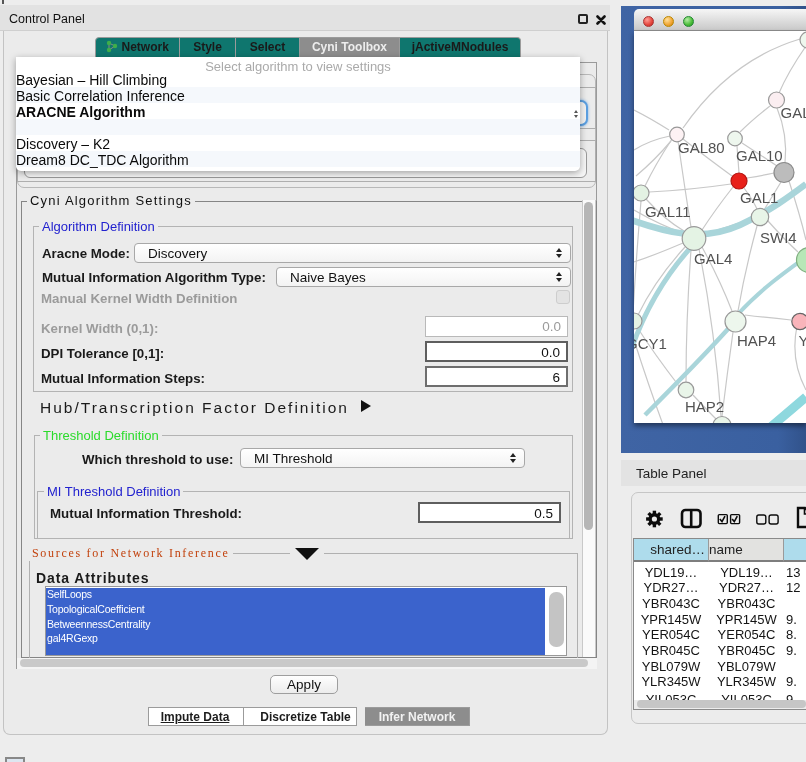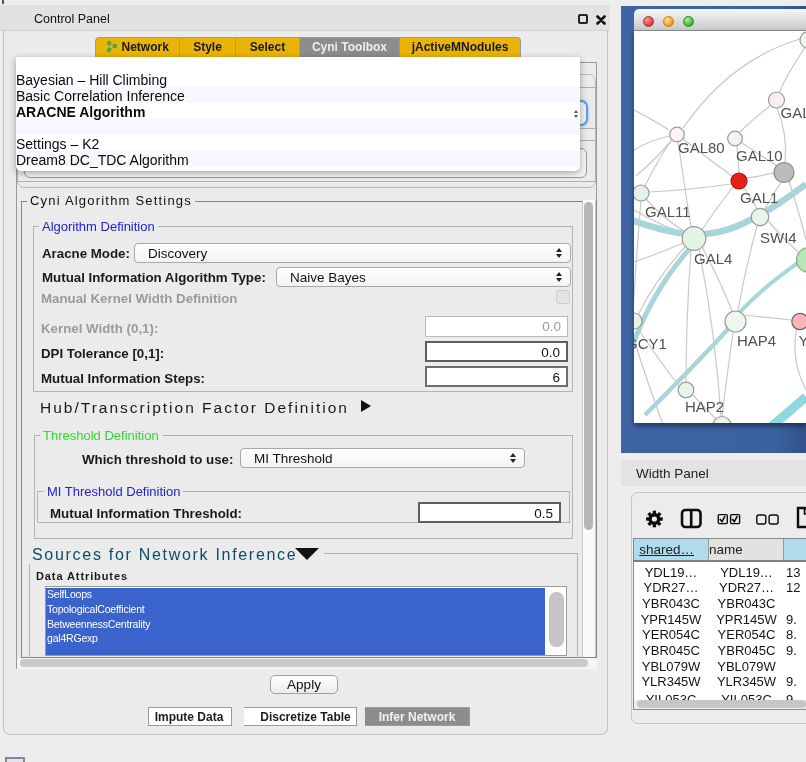--- a/index.html
+++ b/index.html
@@ -1,25 +1,25 @@
 <!DOCTYPE html>
 <html><head>
 <meta charset="utf-8">
 <style>
   * { margin:0; padding:0; box-sizing:border-box; }
   html,body { width:806px; height:762px; overflow:hidden; }
   body { background:#ededed; font-family:"Liberation Sans", sans-serif; position:relative; }
   .abs { position:absolute; }
   
   #cp-titlebar { left:0; top:5px; width:610px; height:26px; background:#e2e2e2; border-bottom:1px solid #cfcfcf; }
-  #cp-title { left:9px; top:12px; font-size:12.5px; color:#111;margin-left:25px; }
+  #cp-title { left:9px; top:12px; font-size:12.5px; color:#111; }
   #btn-float { left:578px; top:14px; width:10px; height:10px; border:2px solid #222; border-radius:2px; }
   #cp-body { left:3px; top:31px; width:605px; height:704px; background:#ebebeb; border:1px solid #c3c3c3; border-top:none; border-radius:0 0 7px 7px; }
   
-  .tab { position:absolute; top:37px; height:21px; background:#eab308; border:1px solid #9b9b9b; font-size:12px; font-weight:bold; color:#1a1a1a; text-align:center; line-height:19px; }
+  .tab { position:absolute; top:37px; height:21px; background:#0f766e; border:1px solid #9b9b9b; font-size:12px; font-weight:bold; color:#1a1a1a; text-align:center; line-height:19px; }
   
   #content { left:16px; top:62px; width:581px; height:607px; border:1px solid #9a9a9a; background:#ebebeb; }
   #panelA { left:17px; top:87px; width:579px; height:42px; border:1px solid #aeaeae; }
   #comboA { left:25px; top:100px; width:563px; height:26px; border:2px solid #5b9fe0; border-radius:7px; background:#f2f2f2; box-shadow:0 0 3px #74aee8; }
   #panelB { left:17px; top:140px; width:579px; height:42px; border:1px solid #aeaeae; }
   #comboB { left:24px; top:148px; width:563px; height:30px; border:1px solid #999; border-radius:6px; background:#f6f6f6; }
   
   .group { position:absolute; border:1px solid #858585; }
   .fieldset { position:absolute; border:1px solid #b3b3b3; }
   .ftitle { position:absolute; top:-8px; font-size:13px; background:#ebebeb; padding:0 3px; white-space:nowrap; }
@@ -128,59 +128,60 @@
   <div class="abs" style="left:361px; top:400px; width:0; height:0; border-top:6px solid transparent; border-bottom:6px solid transparent; border-left:10px solid #111;"></div>
 
   <div class="fieldset" style="left:34px; top:435px; width:539px; height:104px;">
     <span class="ftitle" style="left:5px; color:#2bdb2b;">Threshold Definition</span>
   </div>
   <div class="lbl" style="left:82px; top:452px;">Which threshold to use:</div>
   <div class="combo" style="left:240px; top:448px; width:285px;">MI Threshold<span class="carets">
       <span class="caret-up"></span>
       <span class="caret-dn"></span>
     </span></div>
-  <div class="fieldset" style="left:37px; top:491px; width:533px; height:32px;">
+  <div class="fieldset" style="left:37px; top:491px; width:533px; height:48px;">
     <span class="ftitle" style="left:6px; color:#2222cf;">MI Threshold Definition</span>
   </div>
   <div class="lbl" style="left:50px; top:506px;">Mutual Information Threshold:</div>
   <div class="tfield" style="left:418px; top:502px; width:143px; border:2px solid #5e5e5e; color:#111;">0.5</div>
 
   <div class="group" style="left:29px; top:553px; width:549px; height:105px; border-color:#b0b0b0; border-bottom:none;"></div>
-  <div class="abs" style="left:29px; top:546px; font-size:16px; letter-spacing:1.7px; color:#0c4a6e; background:#ebebeb; padding:0 3px; white-space:nowrap; z-index:3;">Sources for Network Inference</div>
+  <div class="abs" style="left:29px; top:546px; font-size:12px; letter-spacing:1.7px; color:#c2410c; background:#ebebeb; padding:0 3px; white-space:nowrap; z-index:3;font-family:Liberation Serif, serif;">Sources for Network Inference</div>
 <div class="abs" style="left:295px; top:548px; width:0; height:0; border-left:12px solid transparent; border-right:12px solid transparent; border-top:12px solid #111; z-index:3; background:none;"></div>
 <div class="abs" style="left:290px; top:546px; width:34px; height:14px; background:#ebebeb; z-index:2;"></div>
-  <div class="lbl" style="left:36px; top:570px; font-size:11px; letter-spacing:0.9px;text-align:center;">Data Attributes</div>
+  <div class="lbl" style="left:36px; top:570px; font-size:14px; letter-spacing:0.9px;text-align:center;">Data Attributes</div>
   <div class="abs" id="attrlist">
     <div id="attrsel"></div>
     <div class="attr" style="top:1px;">SelfLoops</div>
     <div class="attr" style="top:16px;">TopologicalCoefficient</div>
     <div class="attr" style="top:30.5px;">BetweennessCentrality</div>
     <div class="attr" style="top:45px;">gal4RGexp</div>
     <div id="listthumb"></div>
   </div>
 
   <div class="abs" id="vscroll"></div>
   <div class="abs" id="vthumb"></div>
   <div class="abs" id="hscroll"></div>
   <div class="abs" id="hthumb"></div>
 
   <div class="abs" id="apply">Apply</div>
 
-  <div class="btab" style="left:148px; width:84px; padding-right:2px;">Impute Data</div>
+  <div class="btab" style="left:148px; width:96px; padding-right:2px;text-decoration:underline;">Impute Data</div>
   <div class="btab" style="left:244px; width:113px; border-left:none; padding-left:11px;">Discretize Table</div>
   <div class="btab" style="left:365px; width:105px; border-left:none; background:#8d8d8d; color:#f2f2f2;">Infer Network</div>
 
   <div class="abs" id="popup">
     <div class="stripe" style="top:30px;"></div>
     <div class="stripe" style="top:62px;"></div>
     <div class="stripe" style="top:94px;"></div>
+    <div style="position:absolute; left:0; top:2px; width:564px; text-align:center; font-size:13px; color:#aaa;">Select algorithm to view settings</div>
     <div class="pitem" style="top:15px;">Bayesian – Hill Climbing</div>
     <div class="pitem" style="top:31px;">Basic Correlation Inference</div>
     <div class="pitem" style="top:47px; font-weight:bold;">ARACNE Algorithm</div>
-    <div class="pitem" style="top:79px;">Settings – K2</div>
+    <div class="pitem" style="top:79px;">Discovery – K2</div>
     <div class="pitem" style="top:95px;">Dream8 DC_TDC Algorithm</div>
   </div>
 
   <div class="abs" style="left:574px; top:108px; z-index:60;">
     <span class="caret-up" style="border-left-width:2.5px;border-right-width:2.5px;border-bottom-width:3.5px;border-bottom-color:#555;"></span>
     <span class="caret-dn" style="border-left-width:2.5px;border-right-width:2.5px;border-top-width:3.5px;border-top-color:#555; margin-top:1.5px;"></span>
   </div>
 
   <div class="abs" id="bluebg"></div>
   <div class="abs" id="netwin">
@@ -262,21 +263,21 @@
           <text x="626" y="348.5">GCY1</text>
           <text x="737" y="345.5">HAP4</text>
           <text x="798.5" y="345.5">Y</text>
           <text x="685" y="411.5">HAP2</text>
         </g>
       </svg>
     </div>
   </div>
 
   <div class="abs" id="tp-label-bar"></div>
-  <div class="abs" id="tp-label">Width Panel</div>
+  <div class="abs" id="tp-label">Table Panel</div>
   <div class="abs" id="tablebox"></div>
 
   <svg class="abs" style="left:631px; top:492px;" width="175" height="46" viewBox="0 0 175 46">
     <g transform="translate(23.4,27)">
       <g fill="#0c0c0c">
         <circle r="6"></circle>
         <g>
           <rect x="-1.7" y="-8.3" width="3.4" height="16.6"></rect>
           <rect x="-1.7" y="-8.3" width="3.4" height="16.6" transform="rotate(45)"></rect>
           <rect x="-1.7" y="-8.3" width="3.4" height="16.6" transform="rotate(90)"></rect>
@@ -294,21 +295,21 @@
       <rect x="138.1" y="23" width="9" height="9" rx="2"></rect>
     </g>
     <g fill="none" stroke="#0c0c0c" stroke-width="1.6">
       <path d="M 88.8,27 l 2.2,2.6 l 3,-5.4"></path>
       <path d="M 101.1,27 l 2.2,2.6 l 3,-5.4"></path>
     </g>
     <path d="M 167,16 h 7 l 5,5 v 14 h -12 z" fill="none" stroke="#0c0c0c" stroke-width="2.4"></path>
     <path d="M 173.5,16.5 v 5.5 h 5.5" fill="none" stroke="#0c0c0c" stroke-width="1.6"></path>
   </svg>
   <div class="abs" id="tblwrap">
-    <div class="hdrcell" style="left:0; width:75px; background:#aedcec; text-align:right; padding:3px 14px 0 0;text-decoration:underline;">shared…</div>
+    <div class="hdrcell" style="left:0; width:75px; background:#aedcec; text-align:right; padding:3px 3px 0 0;">shared…</div>
     <div class="hdrcell" style="left:75px; width:75px; background:#e2e2e0; text-align:left; padding:3px 13px 0 0;">name</div>
     <div class="hdrcell" style="left:150px; width:25px; background:#aedcec; border-right:none;"></div>
   </div>
   <svg class="abs" style="left:634px; top:562px;" width="172" height="138" viewBox="0 0 172 138" font-family="Liberation Sans, sans-serif" font-size="13" fill="#141414">
     <g text-anchor="middle">
       <text x="37" y="14.5">YDL19…</text>
       <text x="112.5" y="14.5">YDL19…</text>
       <text x="37" y="30.2">YDR27…</text>
       <text x="112.5" y="30.2">YDR27…</text>
       <text x="37" y="45.9">YBR043C</text>

